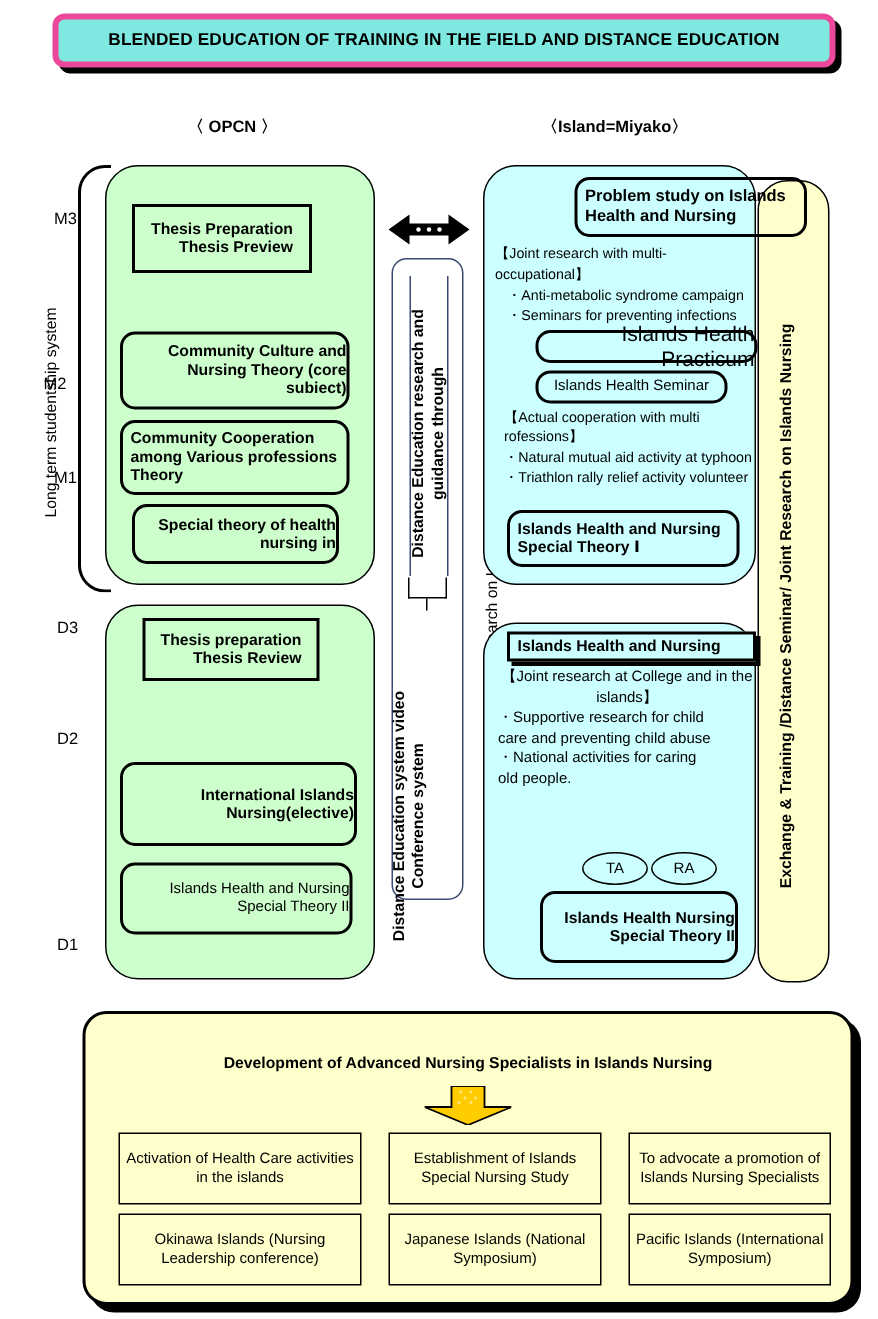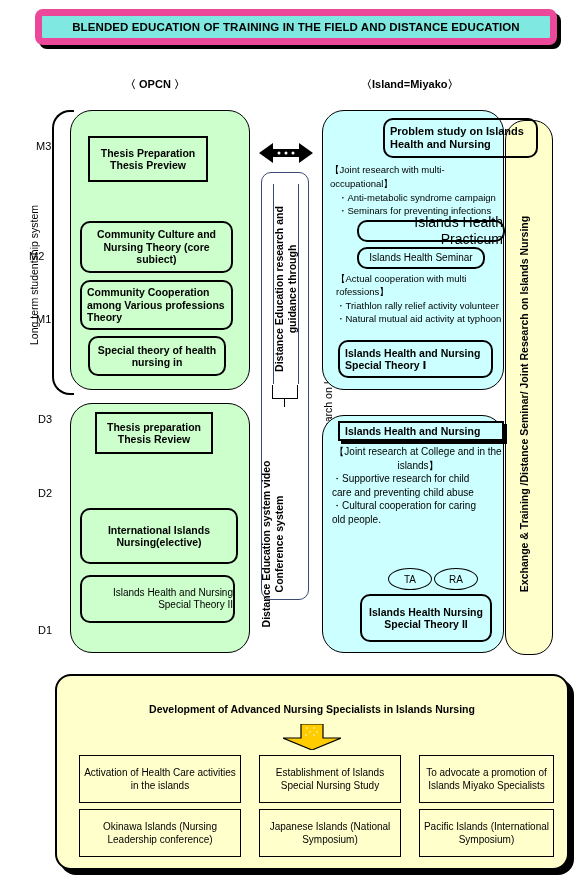--- a/index.html
+++ b/index.html
@@ -10,21 +10,21 @@
   }
   .abs{position:absolute;box-sizing:border-box;}
 
   
   #title-shadow{
     left:39px;top:13px;width:522px;height:36px;
     background:#000;border-radius:8px;
   }
   #title-banner{
     left:35px;top:9px;width:522px;height:36px;
-    background:#7FE8E0;border:7px solid #ec4899;border-radius:8px;
+    background:#7FE8E0;border:4px solid #ec4899;border-radius:8px;
     display:flex;align-items:center;justify-content:center;
   }
   #title-banner span{
     font-size:11.5px;font-weight:bold;letter-spacing:.1px;
     text-align:center;
   }
 
   
   .col-caption{font-size:11px;font-weight:bold;white-space:nowrap;}
 
@@ -55,21 +55,21 @@
   #blue-bottom {left:322px;top:415px;width:182px;height:238px;}
 
   
   .item{
     border:2px solid #000;background:transparent;
     display:flex;align-items:center;justify-content:center;
     text-align:center;line-height:1.18;
   }
   .item.round{border-radius:10px;}
   .item.sq{border-radius:0;}
-  .bold{font-weight:bold;}
+  .bold{font-weight:bold;text-align:right;}
 
   
   #gt-1{left:88px;top:136px;width:120px;height:46px;font-size:10.5px;}
   #gt-2{left:80px;top:221px;width:153px;height:52px;font-size:10.5px;}
   #gt-3{left:80px;top:280px;width:153px;height:50px;font-size:10.5px;
         justify-content:flex-start;text-align:left;padding-left:5px;}
   #gt-4{left:88px;top:336px;width:138px;height:40px;font-size:10.5px;}
 
   
   #gb-1{left:95px;top:412px;width:118px;height:42px;font-size:10.5px;}
@@ -236,32 +236,32 @@
 <div class="abs item round bold" id="bt-title">Problem study on Islands Health and Nursing</div>
 <div class="abs" id="bt-note1">
   <span class="hd">【Joint research with multi-occupational】</span>
   <span class="li">・Anti-metabolic syndrome campaign</span>
   <span class="li">・Seminars for preventing infections</span>
 </div>
 <div class="abs item round" id="bt-p1">Islands Health Practicum</div>
 <div class="abs item round" id="bt-p2">Islands Health Seminar</div>
 <div class="abs" id="bt-note2">
   <span class="hd">【Actual cooperation with multi rofessions】</span>
+  <span class="li">・Natural mutual aid activity at typhoon</span>
   <span class="li">・Triathlon rally relief activity volunteer</span>
-  <span class="li">・Natural mutual aid activity at typhoon</span>
 </div>
 <div class="abs item round bold" id="bt-theory">Islands Health and  Nursing Special Theory Ⅰ</div>
 
 <div class="abs panel blue" id="blue-bottom"></div>
 <div class="abs item bold" id="bb-header">Islands Health and Nursing</div>
 <div class="abs" id="bb-note">
   <span class="hd">【Joint research at College and in the islands】</span>
   <span class="li">・Supportive research for child</span>
   <span class="li">care and preventing child abuse</span>
-  <span class="li">・Cultural cooperation for caring</span>
+  <span class="li">・National activities for caring</span>
   <span class="li">old people.</span>
 </div>
 <div class="abs ellipse" id="ta-badge">TA</div>
 <div class="abs ellipse" id="ra-badge">RA</div>
 <div class="abs item round bold" id="bb-theory">Islands Health Nursing Special Theory II</div>
 
 <div class="abs" id="bottom-shadow"></div>
 <div class="abs yellowpanel" id="bottom-block"></div>
 <div class="abs" id="bottom-title">Development of Advanced Nursing Specialists in Islands Nursing</div>
 <svg class="abs" id="down-arrow" viewBox="0 0 58 26">
@@ -271,16 +271,16 @@
       <circle cx="31" cy="4" r="1"></circle>
       <circle cx="27" cy="8" r="1"></circle>
       <circle cx="34" cy="8" r="1"></circle>
       <circle cx="23" cy="11" r="1"></circle>
       <circle cx="31" cy="11" r="1"></circle>
     </g>
 </svg>
 
 <div class="abs grid-cell" id="g-0">Activation of Health Care activities in the islands</div>
 <div class="abs grid-cell" id="g-1">Establishment of Islands Special Nursing Study</div>
-<div class="abs grid-cell" id="g-2">To advocate a promotion of Islands Miyako Specialists</div>
+<div class="abs grid-cell" id="g-2">To advocate a promotion of Islands Nursing Specialists</div>
 <div class="abs grid-cell" id="g-3">Okinawa Islands (Nursing Leadership conference)</div>
 <div class="abs grid-cell" id="g-4">Japanese Islands (National Symposium)</div>
 <div class="abs grid-cell" id="g-5">Pacific Islands (International Symposium)</div>
 
 </body></html>

